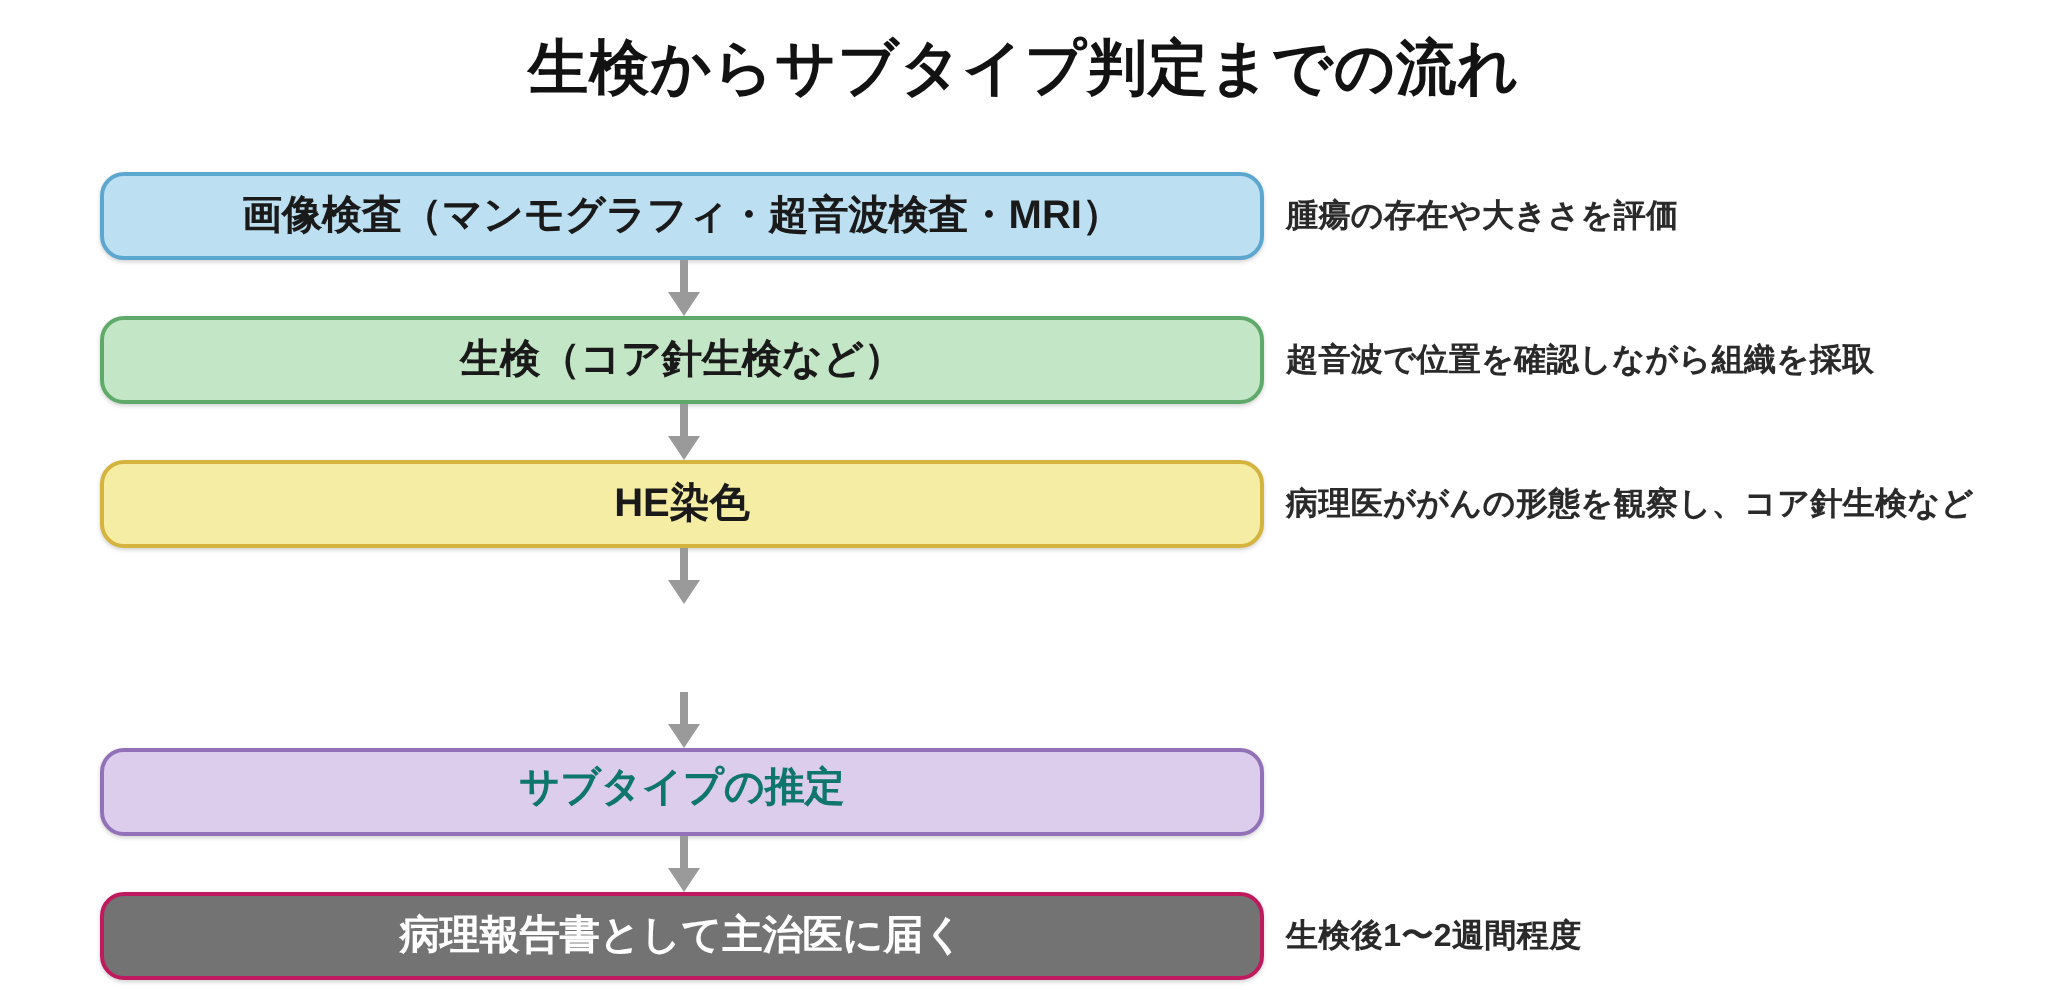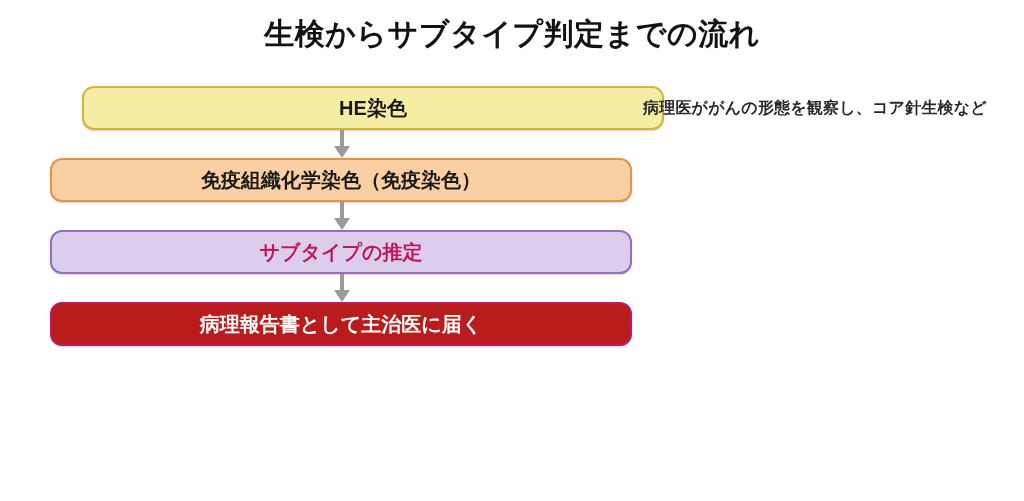--- a/index.html
+++ b/index.html
@@ -120,53 +120,71 @@
 </style>
 </head>
 <body>
 
 <div id="diagram-root">
 
   <div id="chart-title">生検からサブタイプ判定までの流れ</div>
 
   <div id="flow-list">
 
-
+    <div class="flow-step">
+      <div class="step-box" style="background: rgb(188, 223, 241); border-color: rgb(92, 167, 207);">
+        <span class="step-label" style="color: rgb(26, 26, 26);">画像検査（マンモグラフィ・超音波検査・MRI）</span>
+      </div>
+      <div class="step-note">腫瘍の存在や大きさを評価</div>
+      <div class="connector">
+        <div class="shaft" style="background: rgb(154, 154, 154);"></div>
+          <div class="head" style="border-top-color: rgb(154, 154, 154);"></div>
+      </div>
+    </div>
 
     <div class="flow-step">
-      <div class="step-box" style="background: rgb(245, 237, 164); border-color: rgb(212, 180, 60); margin-left: 32px;">
+      <div class="step-box" style="background: rgb(195, 230, 198); border-color: rgb(95, 170, 107);">
+        <span class="step-label" style="color: rgb(26, 26, 26);">生検（コア針生検など）</span>
+      </div>
+      <div class="step-note">超音波で位置を確認しながら組織を採取</div>
+      <div class="connector">
+        <div class="shaft" style="background: rgb(154, 154, 154);"></div>
+          <div class="head" style="border-top-color: rgb(154, 154, 154);"></div>
+      </div>
+    </div>
+
+    <div class="flow-step">
+      <div class="step-box" style="background: rgb(245, 237, 164); border-color: rgb(212, 180, 60);">
         <span class="step-label" style="color: rgb(26, 26, 26);">HE染色</span>
       </div>
       <div class="step-note">病理医ががんの形態を観察し、コア針生検など</div>
       <div class="connector">
         <div class="shaft" style="background: rgb(154, 154, 154);"></div>
           <div class="head" style="border-top-color: rgb(154, 154, 154);"></div>
       </div>
     </div>
 
     <div class="flow-step">
-      <div class="step-box" style="background: rgb(251, 207, 164); border-color: rgb(224, 148, 71);">
-        <span class="step-label" style="color: rgb(26, 26, 26);">免疫組織化学染色（免疫染色）</span>
+      <div class="connector">
+        <div class="shaft" style="background: rgb(154, 154, 154);"></div>
+          <div class="head" style="border-top-color: rgb(154, 154, 154);"></div>
+      </div>
+    </div>
+
+    <div class="flow-step">
+      <div class="step-box" style="background: rgb(220, 205, 236); border-color: rgb(146, 113, 184);">
+        <span class="step-label" style="color: #0f766e; font-family: Liberation Mono, monospace;">サブタイプの推定</span>
       </div>
       <div class="connector">
         <div class="shaft" style="background: rgb(154, 154, 154);"></div>
           <div class="head" style="border-top-color: rgb(154, 154, 154);"></div>
       </div>
     </div>
 
     <div class="flow-step">
-      <div class="step-box" style="background: rgb(220, 205, 236); border-color: rgb(146, 113, 184);">
-        <span class="step-label" style="color: #be185d;">サブタイプの推定</span>
-      </div>
-      <div class="connector">
-        <div class="shaft" style="background: rgb(154, 154, 154);"></div>
-          <div class="head" style="border-top-color: rgb(154, 154, 154);"></div>
-      </div>
-    </div>
-
-    <div class="flow-step">
-      <div class="step-box final" style="background: #b91c1c; border-color: rgb(192, 26, 94);">
+      <div class="step-box final" style="background: #737373; border-color: rgb(192, 26, 94);">
         <span class="step-label" style="color: rgb(255, 255, 255);">病理報告書として主治医に届く</span>
       </div>
+      <div class="step-note">生検後1〜2週間程度</div>
     </div>
 
   </div>
 </div>
 
 </body></html>

